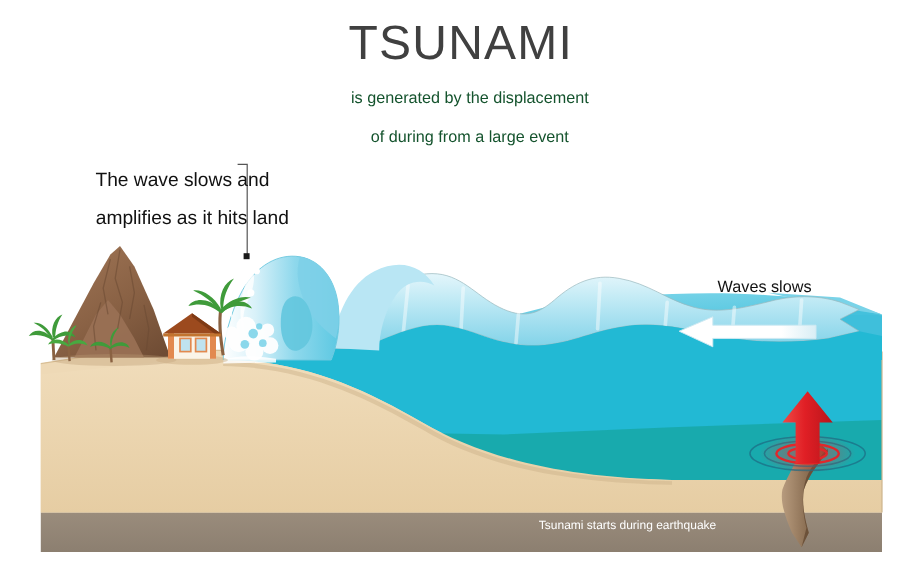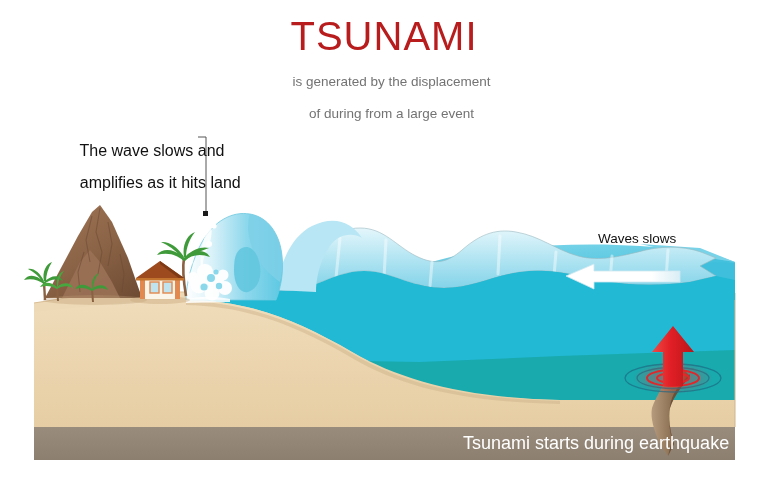--- a/index.html
+++ b/index.html
@@ -4,27 +4,27 @@
 <style>
   html,body{margin:0;padding:0;background:#ffffff;}
   body{width:768px;height:480px;overflow:hidden;
        font-family:"Liberation Sans","DejaVu Sans",sans-serif;}
   #stage{position:relative;width:768px;height:480px;background:#ffffff;}
   #art{position:absolute;left:0;top:0;}
 
   .txt{position:absolute;white-space:pre;}
 
   #title{left:0;top:14px;width:768px;text-align:center;
-         font-size:40px;font-weight:400;letter-spacing:1px;color:#b91c1c;}
+         font-size:40px;font-weight:400;letter-spacing:1px;color:#404040;}
   #subtitle{left:0;top:58px;width:768px;text-align:center;
-            font-size:13.5px;line-height:16px;color:#737373;}
+            font-size:13.5px;line-height:16px;color:#14532d;}
 
   #callout{left:62px;top:127px;font-size:16px;line-height:16px;color:#111111;}
   #waves-spread{left:598px;top:231px;font-size:13.5px;color:#111111;}
-  #bottom-label{left:463px;top:433px;font-size:18px;color:#ffffff;}
+  #bottom-label{left:449px;top:433px;font-size:10px;color:#ffffff;}
 </style>
 </head>
 <body>
 
 <div id="stage">
 
   <svg id="art" width="768" height="480" viewBox="0 0 768 480">
     <defs>
       <linearGradient id="gSand" x1="0" y1="0" x2="0" y2="1">
         <stop offset="0" stop-color="#f0dcba"></stop>

